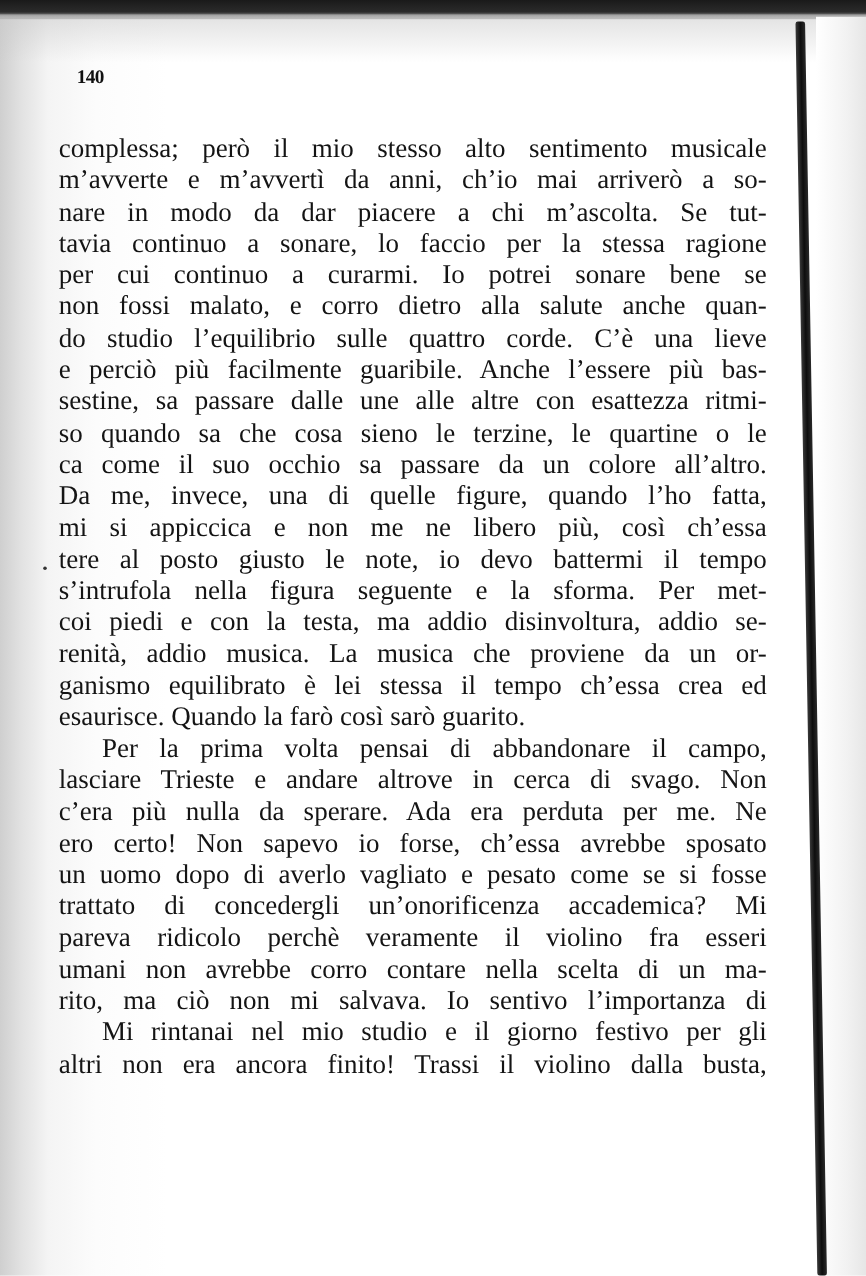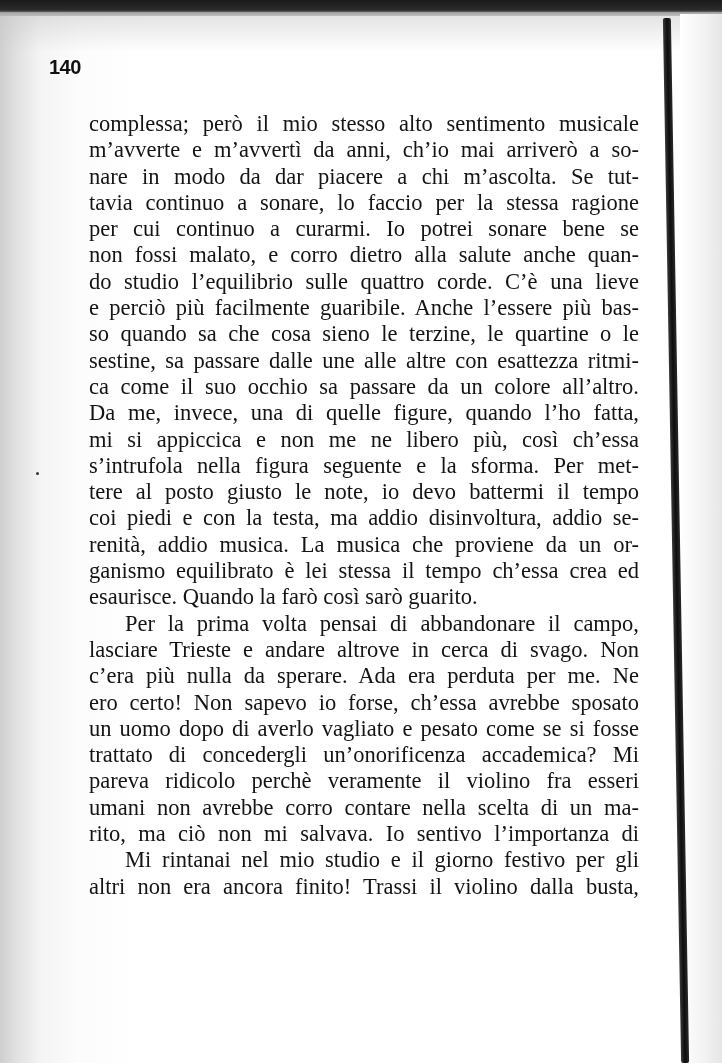--- a/index.html
+++ b/index.html
@@ -51,45 +51,44 @@
     .right-strip {
       position: absolute;
       left: 680px;
       top: 14px;
       width: 42px;
       height: 1049px;
       background: linear-gradient(to right, #ffffff, #f2f2f2 60%, #e6e6e6);
     }
     .page-number {
       position: absolute;
-      left: 49px;
+      left: 64px;
       top: 56px;
-      font-family: Liberation Sans, sans-serif;
+      font-family: Liberation Serif, serif;
       font-weight: bold;
-      font-size: 20px;
+      font-size: 16px;
       color: #111;
       letter-spacing: -0.5px;
     }
     .text-block {
       position: absolute;
       left: 49px;
       top: 111px;
       width: 590px;
       font-family: "Liberation Serif", serif;
       font-size: 22.5px;
       color: #141414;
       line-height: 26.3px;
     }
     .line {
       display: block;
       white-space: nowrap;
       text-align: justify;
       text-align-last: justify;
       height: 26.3px;
-      margin-left: 40px;
     }
     .line.last {
       text-align-last: left;
     }
     .line.indent {
       padding-left: 36px;
     }
     .margin-dot {
       position: absolute;
       left: 36px;
@@ -117,27 +116,27 @@
 
     <div>
       <span class="line">complessa; però il mio stesso alto sentimento musicale</span>
       <span class="line">m’avverte e m’avvertì da anni, ch’io mai arriverò a so-</span>
       <span class="line">nare in modo da dar piacere a chi m’ascolta. Se tut-</span>
       <span class="line">tavia continuo a sonare, lo faccio per la stessa ragione</span>
       <span class="line">per cui continuo a curarmi. Io potrei sonare bene se</span>
       <span class="line">non fossi malato, e corro dietro alla salute anche quan-</span>
       <span class="line">do studio l’equilibrio sulle quattro corde. C’è una lieve</span>
       <span class="line">e perciò più facilmente guaribile. Anche l’essere più bas-</span>
+      <span class="line">sestine, sa passare dalle une alle altre con esattezza ritmi-</span>
       <span class="line">so quando sa che cosa sieno le terzine, le quartine o le</span>
-      <span class="line">sestine, sa passare dalle une alle altre con esattezza ritmi-</span>
       <span class="line">ca come il suo occhio sa passare da un colore all’altro.</span>
       <span class="line">Da me, invece, una di quelle figure, quando l’ho fatta,</span>
       <span class="line">mi si appiccica e non me ne libero più, così ch’essa</span>
+      <span class="line">tere al posto giusto le note, io devo battermi il tempo</span>
       <span class="line">s’intrufola nella figura seguente e la sforma. Per met-</span>
-      <span class="line">tere al posto giusto le note, io devo battermi il tempo</span>
       <span class="line">coi piedi e con la testa, ma addio disinvoltura, addio se-</span>
       <span class="line">renità, addio musica. La musica che proviene da un or-</span>
       <span class="line">ganismo equilibrato è lei stessa il tempo ch’essa crea ed</span>
       <span class="line last">esaurisce. Quando la farò così sarò guarito.</span>
     </div>
 
     <div>
       <span class="line indent">Per la prima volta pensai di abbandonare il campo,</span>
       <span class="line">lasciare Trieste e andare altrove in cerca di svago. Non</span>
       <span class="line">c’era più nulla da sperare. Ada era perduta per me. Ne</span>

